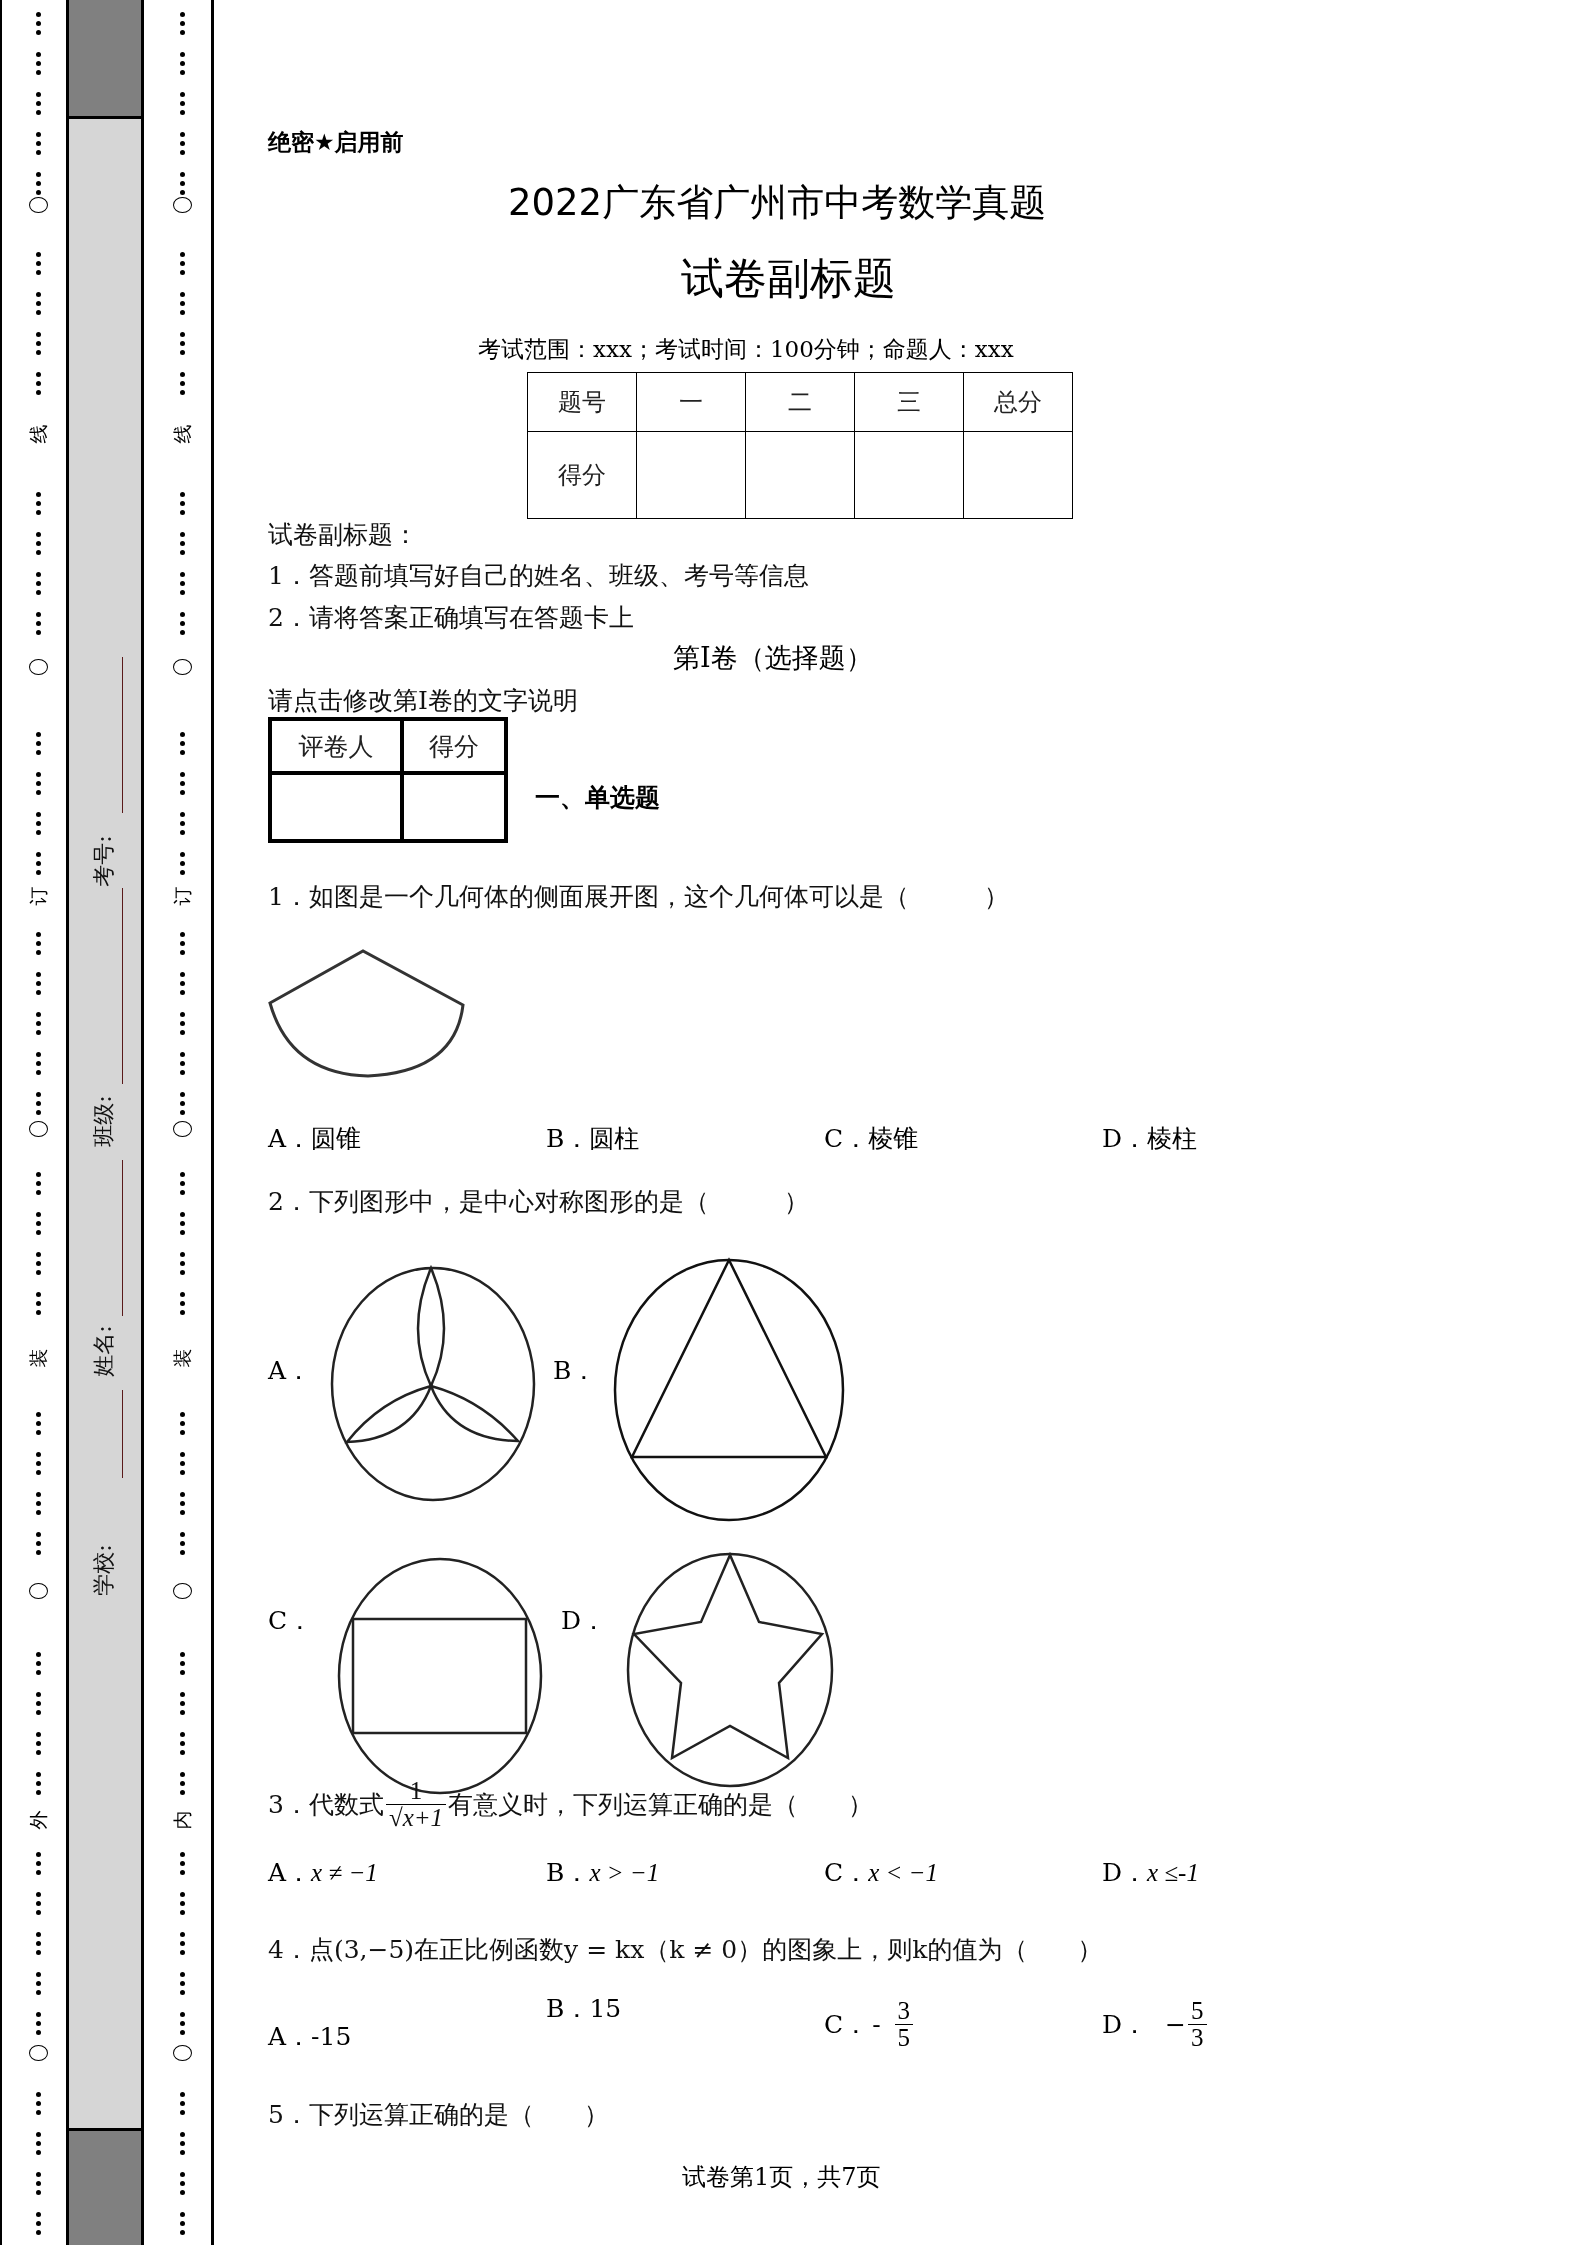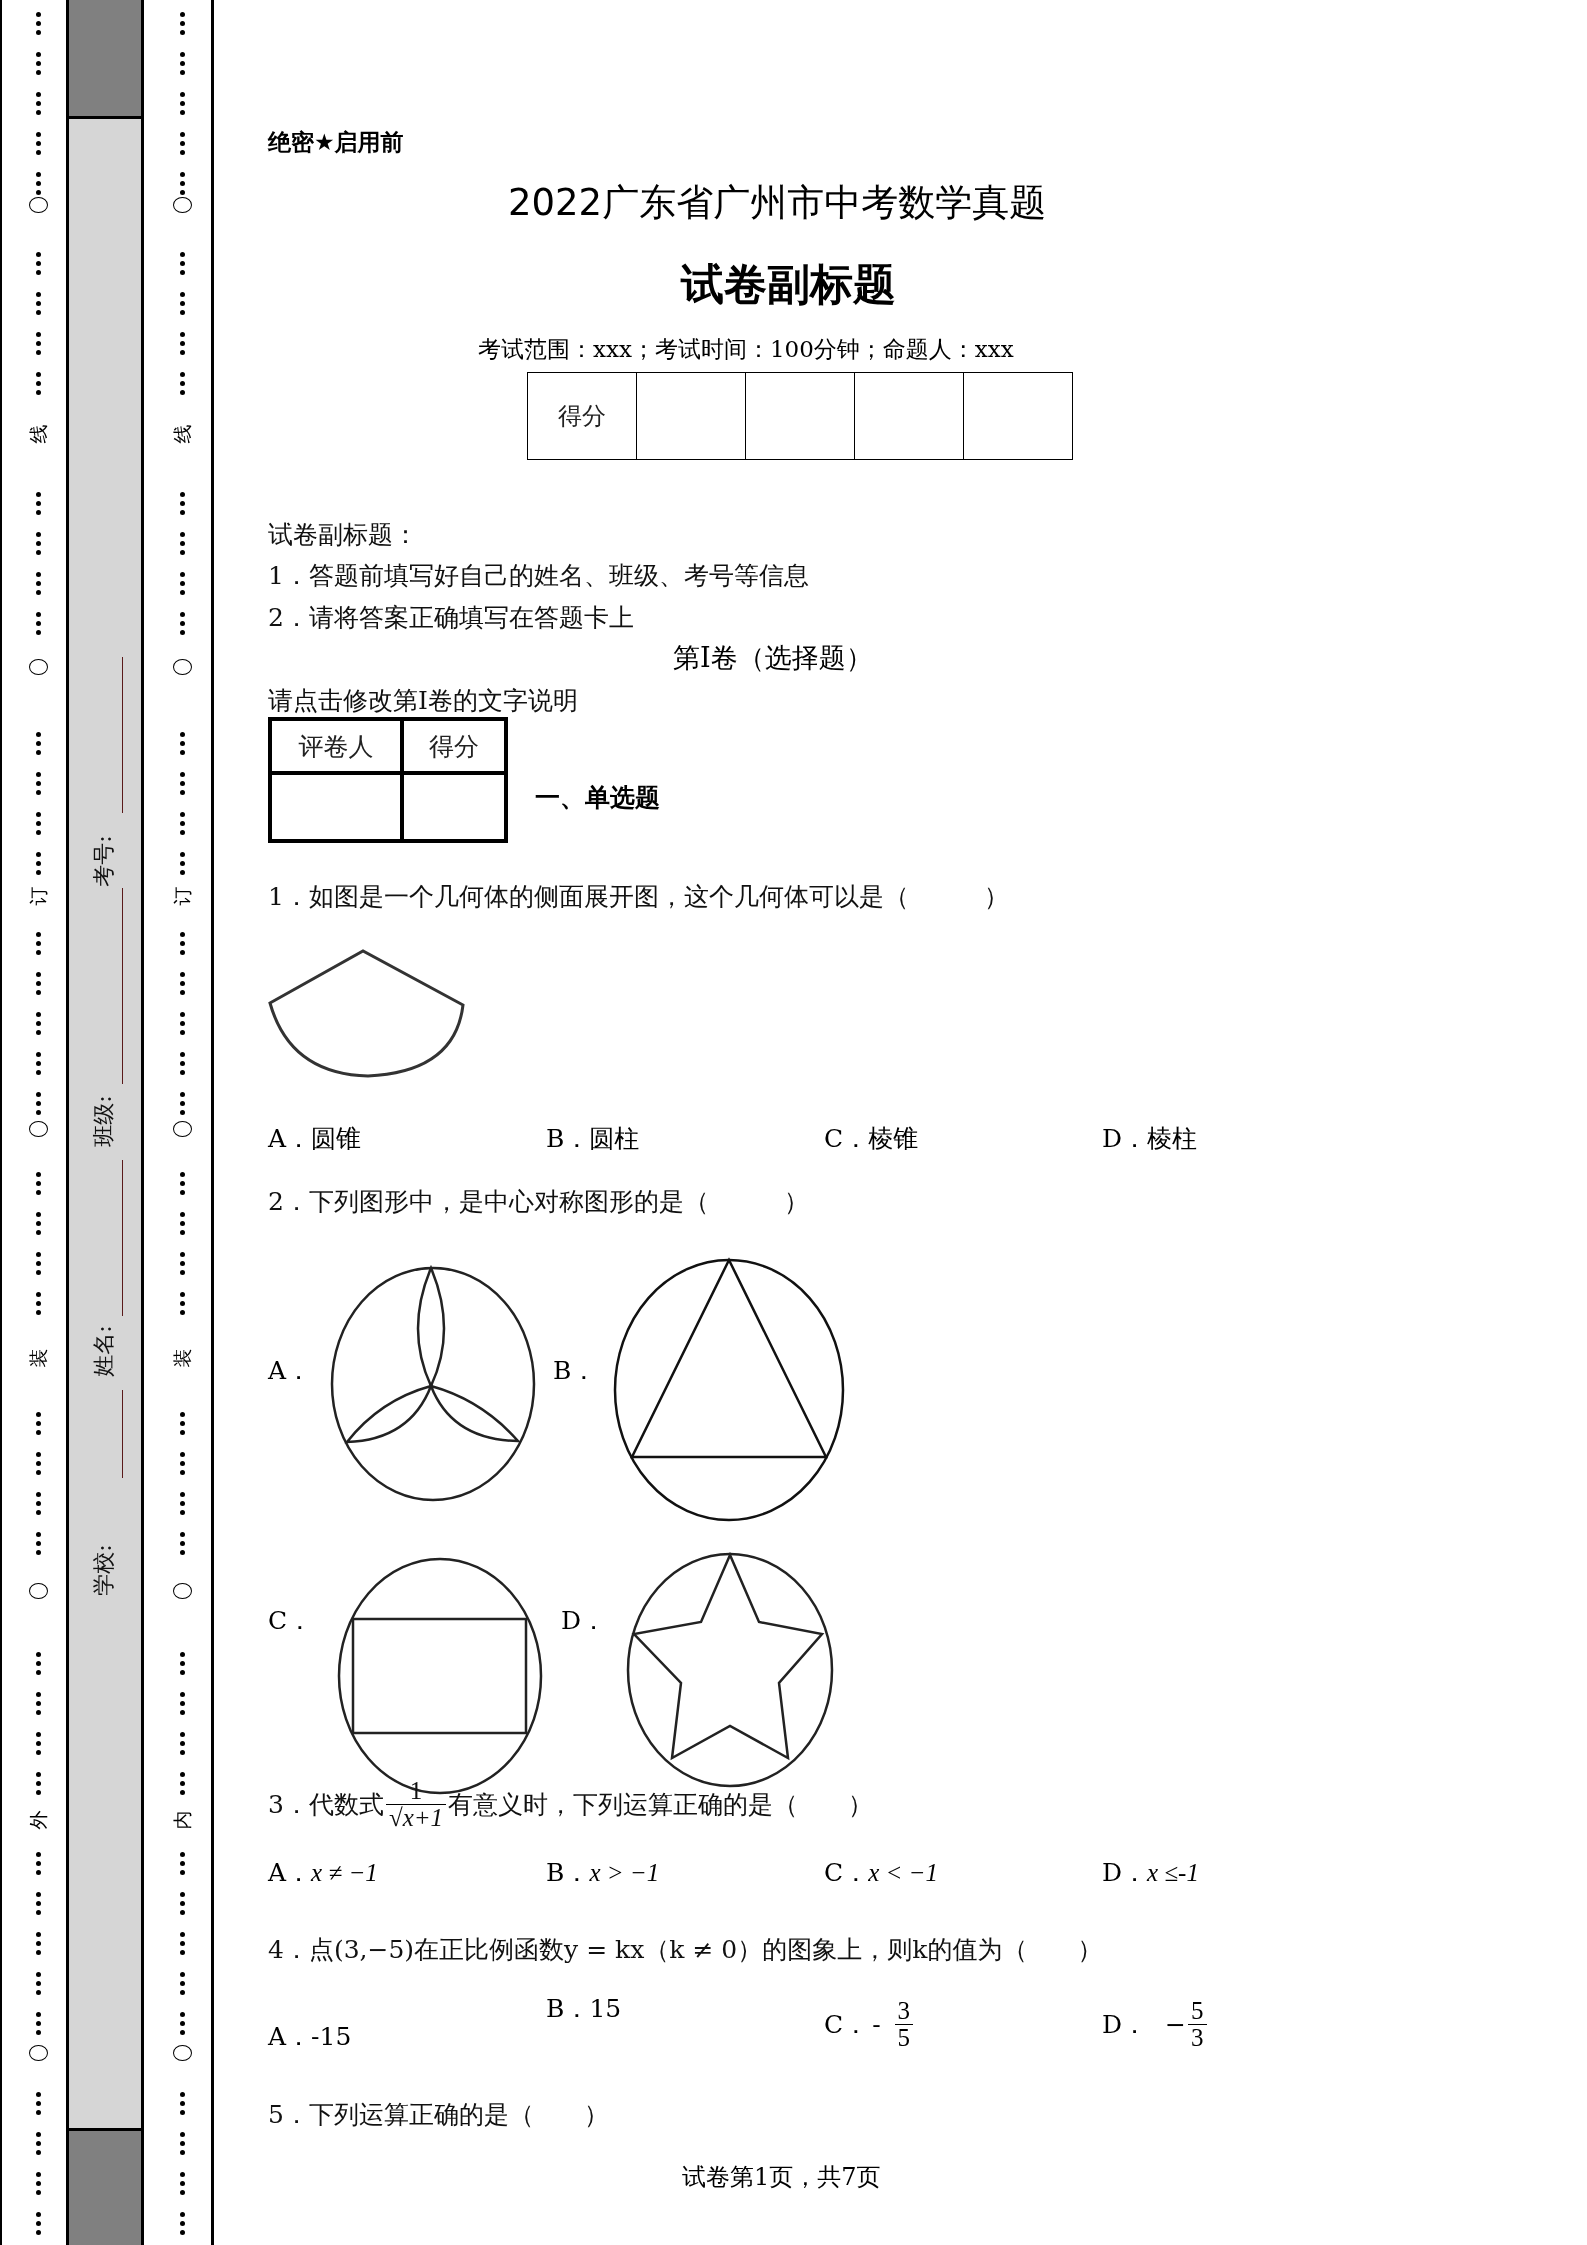--- a/index.html
+++ b/index.html
@@ -14,21 +14,21 @@
   .dark-bot { position:absolute; left:0; top:2128px; width:72px; height:117px; background:#808080; border-top:3px solid #000; box-sizing:border-box; }
   .dots { position:absolute; width:6px; }
   .dots span { display:block; width:5px; height:5px; border-radius:50%; background:#000; margin-bottom:4px; }
   .ring { position:absolute; width:19px; height:16px; border:1.5px solid #000; border-radius:50%; box-sizing:border-box; }
   .vch { position:absolute; font-size:19px; transform:rotate(-90deg); width:24px; text-align:center; line-height:24px; font-family:"DejaVu Sans","Liberation Sans",sans-serif; }
   .vlabel { position:absolute; font-size:22px; transform:rotate(-90deg); transform-origin:center; white-space:nowrap; color:#111; }
   .uline { position:absolute; left:122px; width:1px; background:#5a1a1a; }
 
   
   .secret { left:268px; top:127px; font-size:23px; font-weight:bold; font-family:"DejaVu Sans","Liberation Sans",sans-serif; }
-  .subtitle { top:256px; font-size:43px; font-weight:bold; font-family:"DejaVu Sans","Liberation Sans",sans-serif; }
+  .subtitle { top:250px; font-size:43px; font-weight:normal; font-family:"DejaVu Sans","Liberation Sans",sans-serif; }
   .info { top:334px; font-size:23px; left:478px; }
   table.score { position:absolute; left:527px; top:372px; border-collapse:collapse; }
   table.score td { border:1.5px solid #000; width:106px; text-align:center; font-size:24px; color:#222; }
   table.score tr.r1 td { height:56px; }
   table.score tr.r2 td { height:84px; }
   .t23 { font-size:25px; color:#111; }
   table.grader { position:absolute; left:268px; top:717px; border-collapse:collapse;border-radius:20px; }
   table.grader td { border:4px solid #000; text-align:center; font-size:25px; color:#222; }
   .sec-head { left:535px; top:773px; font-size:25px; font-weight:bold; font-family:"DejaVu Sans","Liberation Sans",sans-serif;margin-top:8px; }
   .opt { position:absolute; font-size:25px; }
@@ -510,20 +510,27 @@
 <div class="vlabel" style="left:78px;top:1555px">学校:</div>
 <div class="uline" style="top:1390px;height:88px"></div>
 
 <div class="abs secret">绝密★启用前</div>
 <div class="abs" style="left:508px;top:178px;font-size:37px;font-family:'DejaVu Sans','Liberation Sans',sans-serif;">2022广东省广州市中考数学真题</div>
 <div class="abs subtitle" style="left:681px">试卷副标题</div>
 <div class="abs info">考试范围：xxx；考试时间：100分钟；命题人：xxx</div>
 
 <table class="score">
   <tbody>
+      <tr class="r1">
+    <td>题号</td>
+    <td>一</td>
+    <td>二</td>
+    <td>三</td>
+    <td>总分</td>
+  </tr>
   <tr class="r2">
     <td>得分</td>
     <td></td>
     <td></td>
     <td></td>
     <td></td>
   </tr>
 </tbody>
   </table>
 

